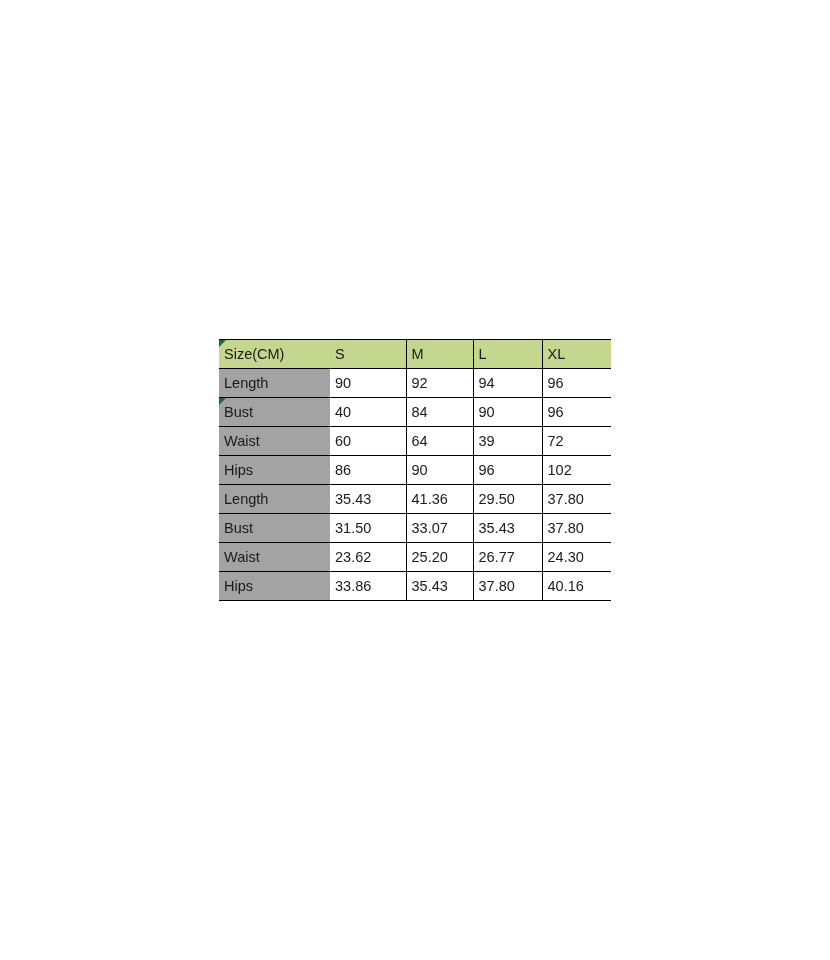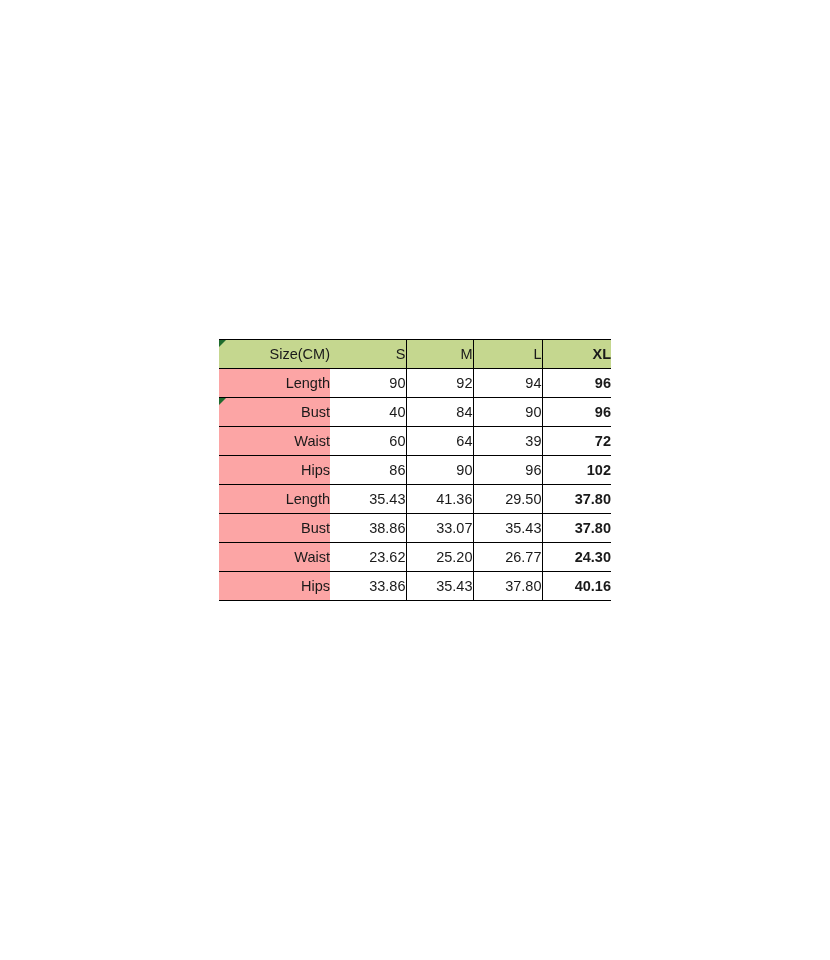--- a/index.html
+++ b/index.html
@@ -39,32 +39,30 @@
   table.size-chart td {
     height: 28px;
     line-height: 28px;
     padding: 0 0 0 5px;
     border-top: 1.2px solid #000000;
     border-right: 1.2px solid #000000;
     white-space: nowrap;
     overflow: hidden;
     vertical-align: middle;
     background: #ffffff;
-    text-align: right;
   }
 
   
   table.size-chart td.col-xl {
     border-right: none;
-    font-weight: bold;
   }
 
   
   table.size-chart td.label-cell {
-    background: #fca5a5;
+    background: #a3a3a3;
     border-right: none;
     position: relative;
   }
 
   
   table.size-chart tr.header-row td {
     background: #c5d78f;
   }
 
   
@@ -148,21 +146,21 @@
       <tr>
         <td class="label-cell col-label">Length</td>
         <td class="col-s">35.43</td>
         <td class="col-m">41.36</td>
         <td class="col-l">29.50</td>
         <td class="col-xl">37.80</td>
       </tr>
 
       <tr>
         <td class="label-cell col-label">Bust</td>
-        <td class="col-s">38.86</td>
+        <td class="col-s">31.50</td>
         <td class="col-m">33.07</td>
         <td class="col-l">35.43</td>
         <td class="col-xl">37.80</td>
       </tr>
 
       <tr>
         <td class="label-cell col-label">Waist</td>
         <td class="col-s">23.62</td>
         <td class="col-m">25.20</td>
         <td class="col-l">26.77</td>

